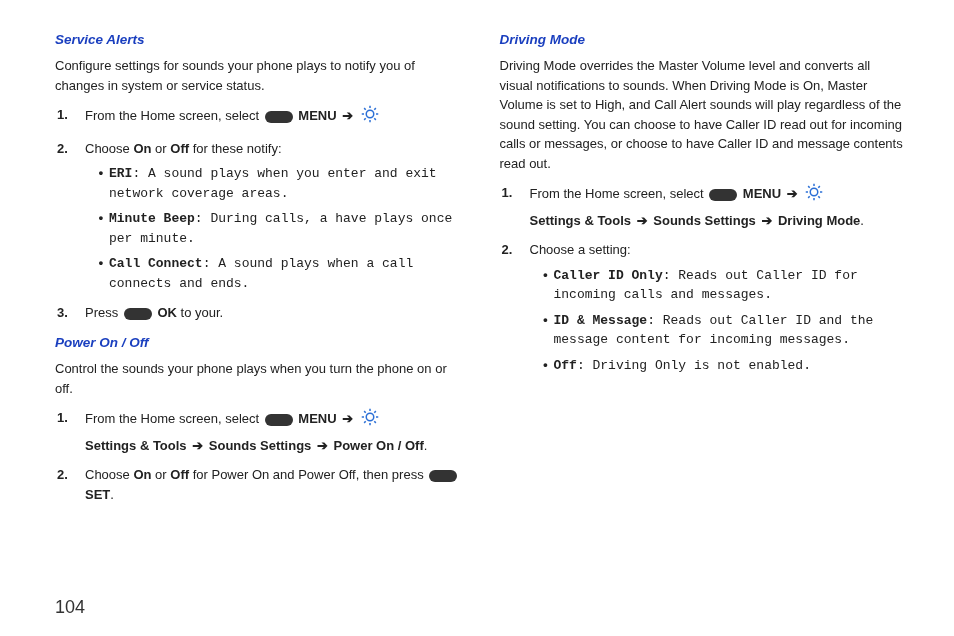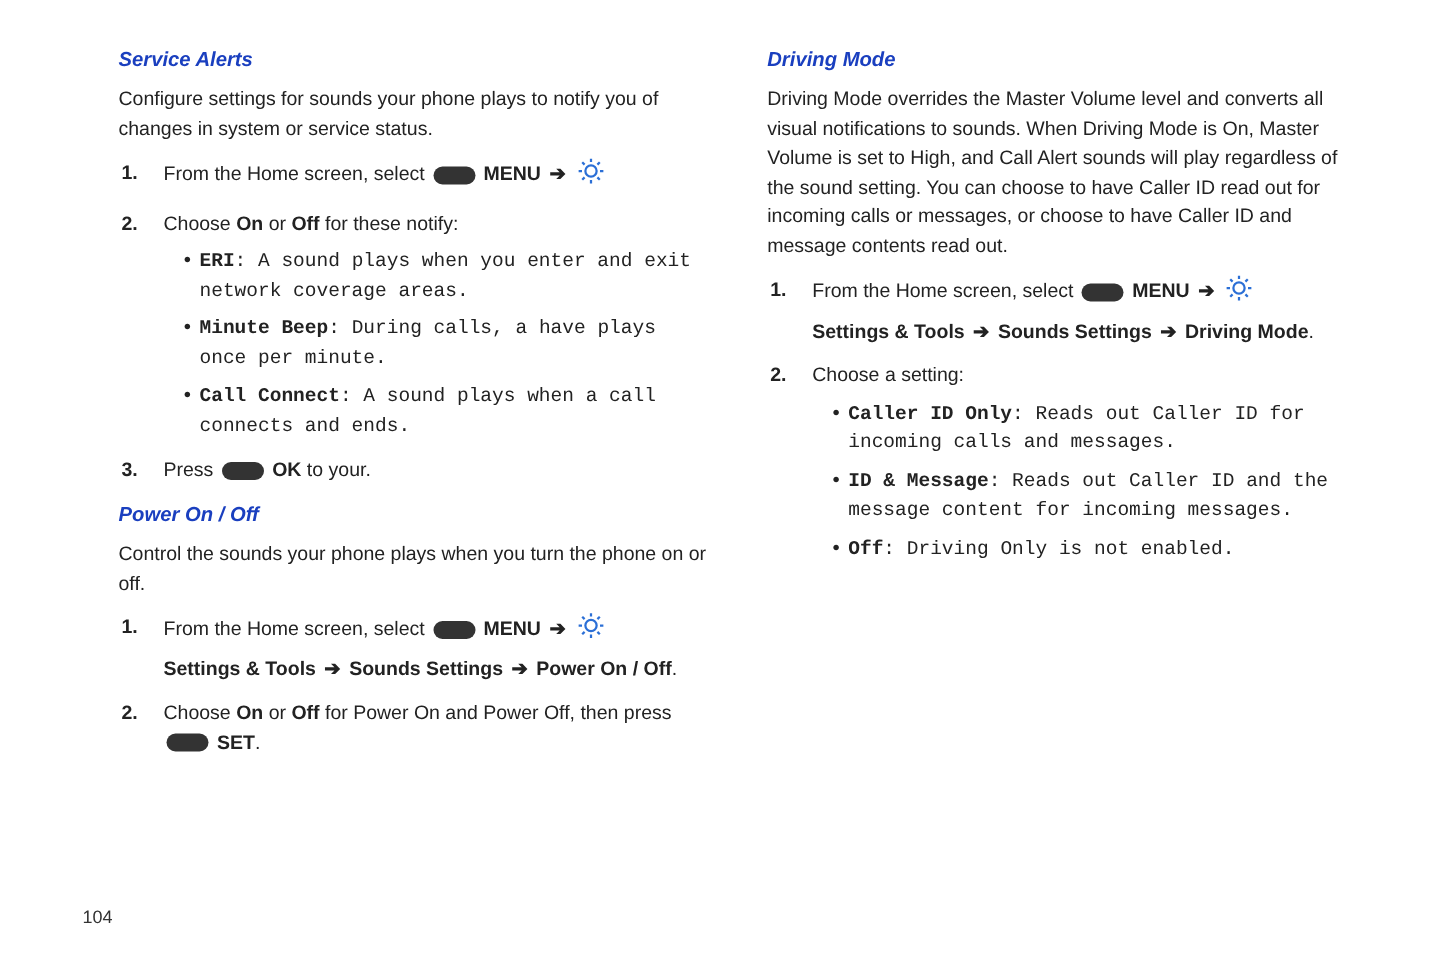--- a/index.html
+++ b/index.html
@@ -9,21 +9,20 @@
     background: #fff;
     font-family: Arial, Helvetica, sans-serif;
     color: #222;
     position: relative;
     padding: 30px 50px 20px 55px;
   }
   .columns {
     display: flex;
     gap: 40px;
     height: 560px;
-    margin-left: 24px;
   }
   .col {
     flex: 1;
     font-size: 13px;
     line-height: 1.5;
   }
   .section-heading {
     color: #1a3fbf;
     font-weight: bold;
     font-style: italic;
@@ -82,21 +81,21 @@
     margin: 0 2px;
   }
   .arrow {
     font-weight: bold;
     margin: 0 2px;
   }
   .page-num {
     position: absolute;
     bottom: 18px;
     left: 55px;
-    font-size: 12px;
+    font-size: 18px;
     color: #333;
   }
   .step-line {
     margin-bottom: 4px;
   }
 </style>
 </head>
 <body>
 
 <div class="columns">

